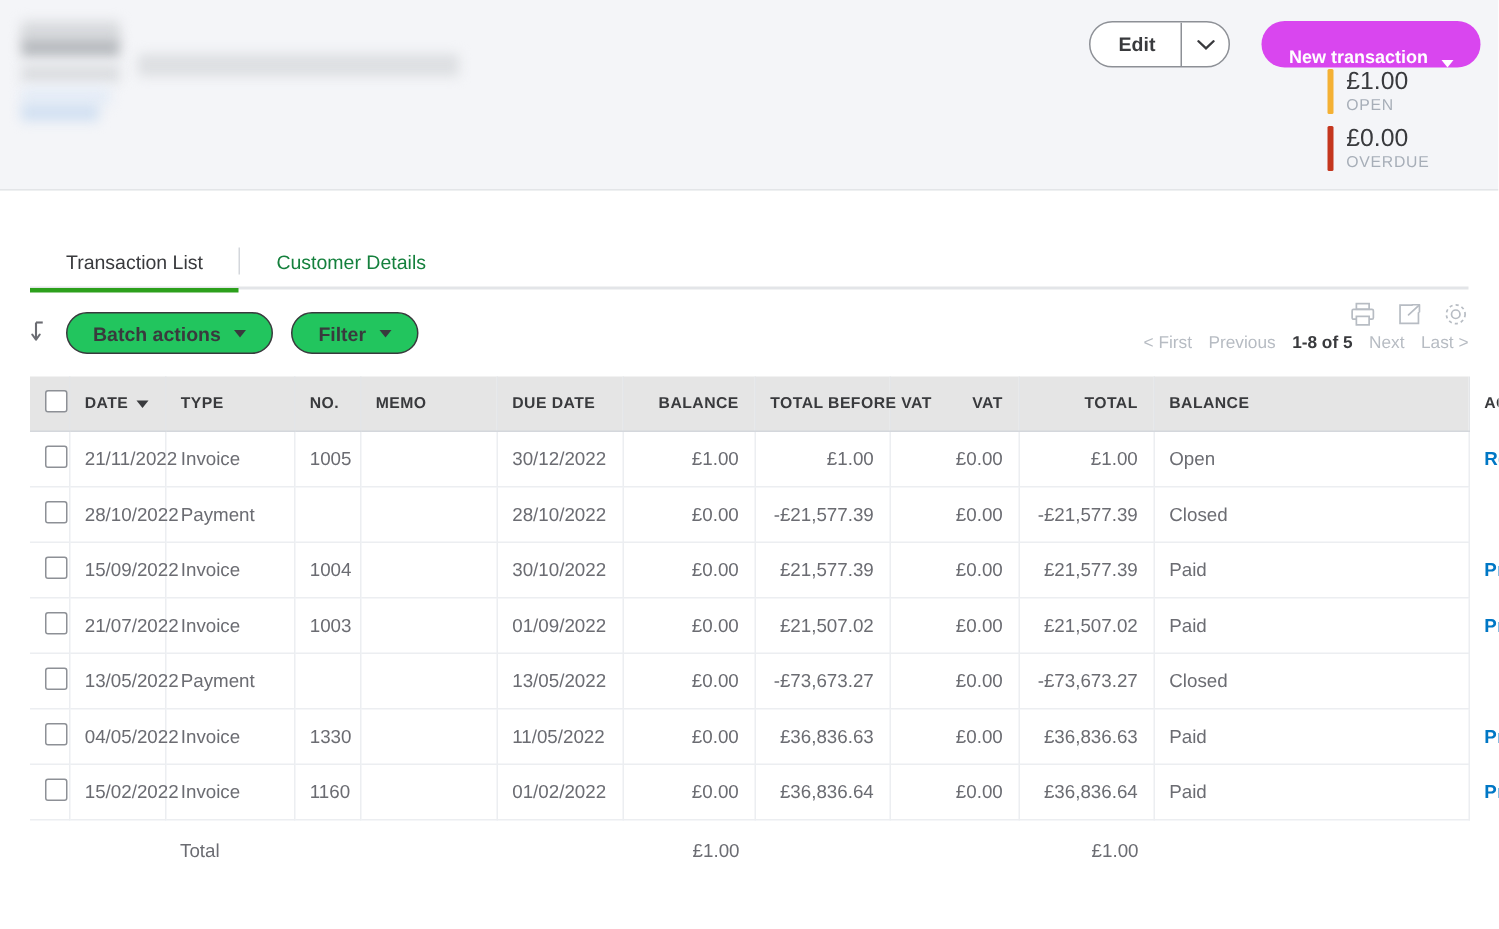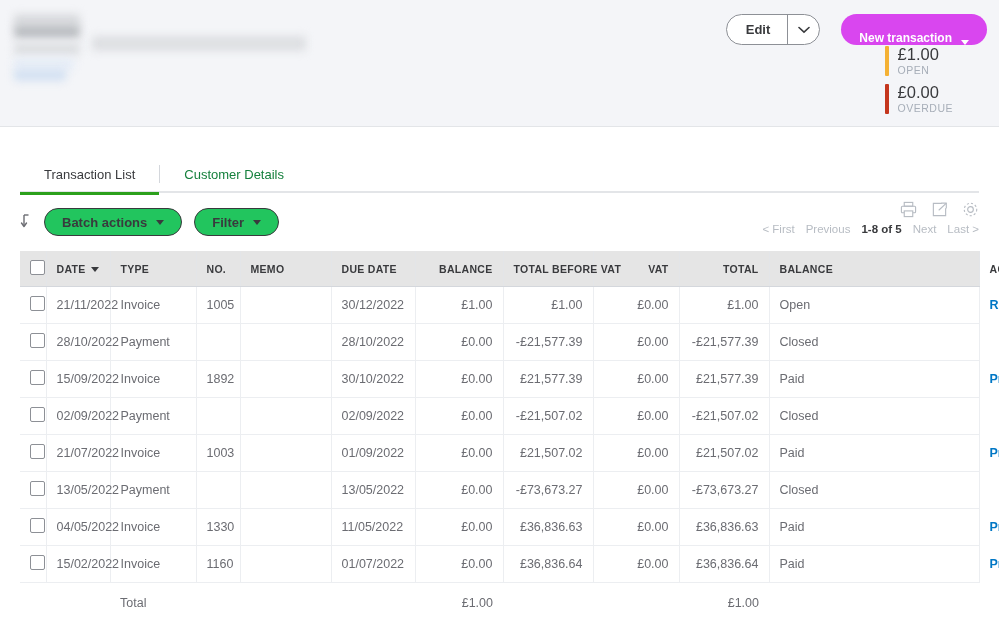--- a/index.html
+++ b/index.html
@@ -349,48 +349,34 @@
             <td class="num">-£21,577.39</td>
             <td class="num">£0.00</td>
             <td class="num">-£21,577.39</td>
             <td class="status-green">Closed</td>
             <td class="num"></td>
           </tr>
           <tr>
             <td class="cbcol"><span class="cb"></span></td>
             <td class="dark">15/09/2022</td>
             <td>Invoice</td>
-            <td>1892</td>
+            <td>1004</td>
             <td></td>
             <td>30/10/2022</td>
             <td class="num">£0.00</td>
             <td class="num">£21,577.39</td>
             <td class="num">£0.00</td>
             <td class="num">£21,577.39</td>
             <td class="status-green">Paid</td>
             <td class="num"><span class="act">
                 <span>Print</span>
               </span></td>
           </tr>
           <tr>
             <td class="cbcol"><span class="cb"></span></td>
-            <td class="dark">02/09/2022</td>
-            <td>Payment</td>
-            <td></td>
-            <td></td>
-            <td>02/09/2022</td>
-            <td class="num">£0.00</td>
-            <td class="num">-£21,507.02</td>
-            <td class="num">£0.00</td>
-            <td class="num">-£21,507.02</td>
-            <td class="status-green">Closed</td>
-            <td class="num"></td>
-          </tr>
-          <tr>
-            <td class="cbcol"><span class="cb"></span></td>
             <td class="dark">21/07/2022</td>
             <td>Invoice</td>
             <td>1003</td>
             <td></td>
             <td>01/09/2022</td>
             <td class="num">£0.00</td>
             <td class="num">£21,507.02</td>
             <td class="num">£0.00</td>
             <td class="num">£21,507.02</td>
             <td class="status-green">Paid</td>
@@ -427,21 +413,21 @@
             <td class="num"><span class="act">
                 <span>Print</span>
               </span></td>
           </tr>
           <tr>
             <td class="cbcol"><span class="cb"></span></td>
             <td class="dark">15/02/2022</td>
             <td>Invoice</td>
             <td>1160</td>
             <td></td>
-            <td>01/07/2022</td>
+            <td>01/02/2022</td>
             <td class="num">£0.00</td>
             <td class="num">£36,836.64</td>
             <td class="num">£0.00</td>
             <td class="num">£36,836.64</td>
             <td class="status-green">Paid</td>
             <td class="num"><span class="act">
                 <span>Print</span>
               </span></td>
           </tr>
           <tr class="total-row">

